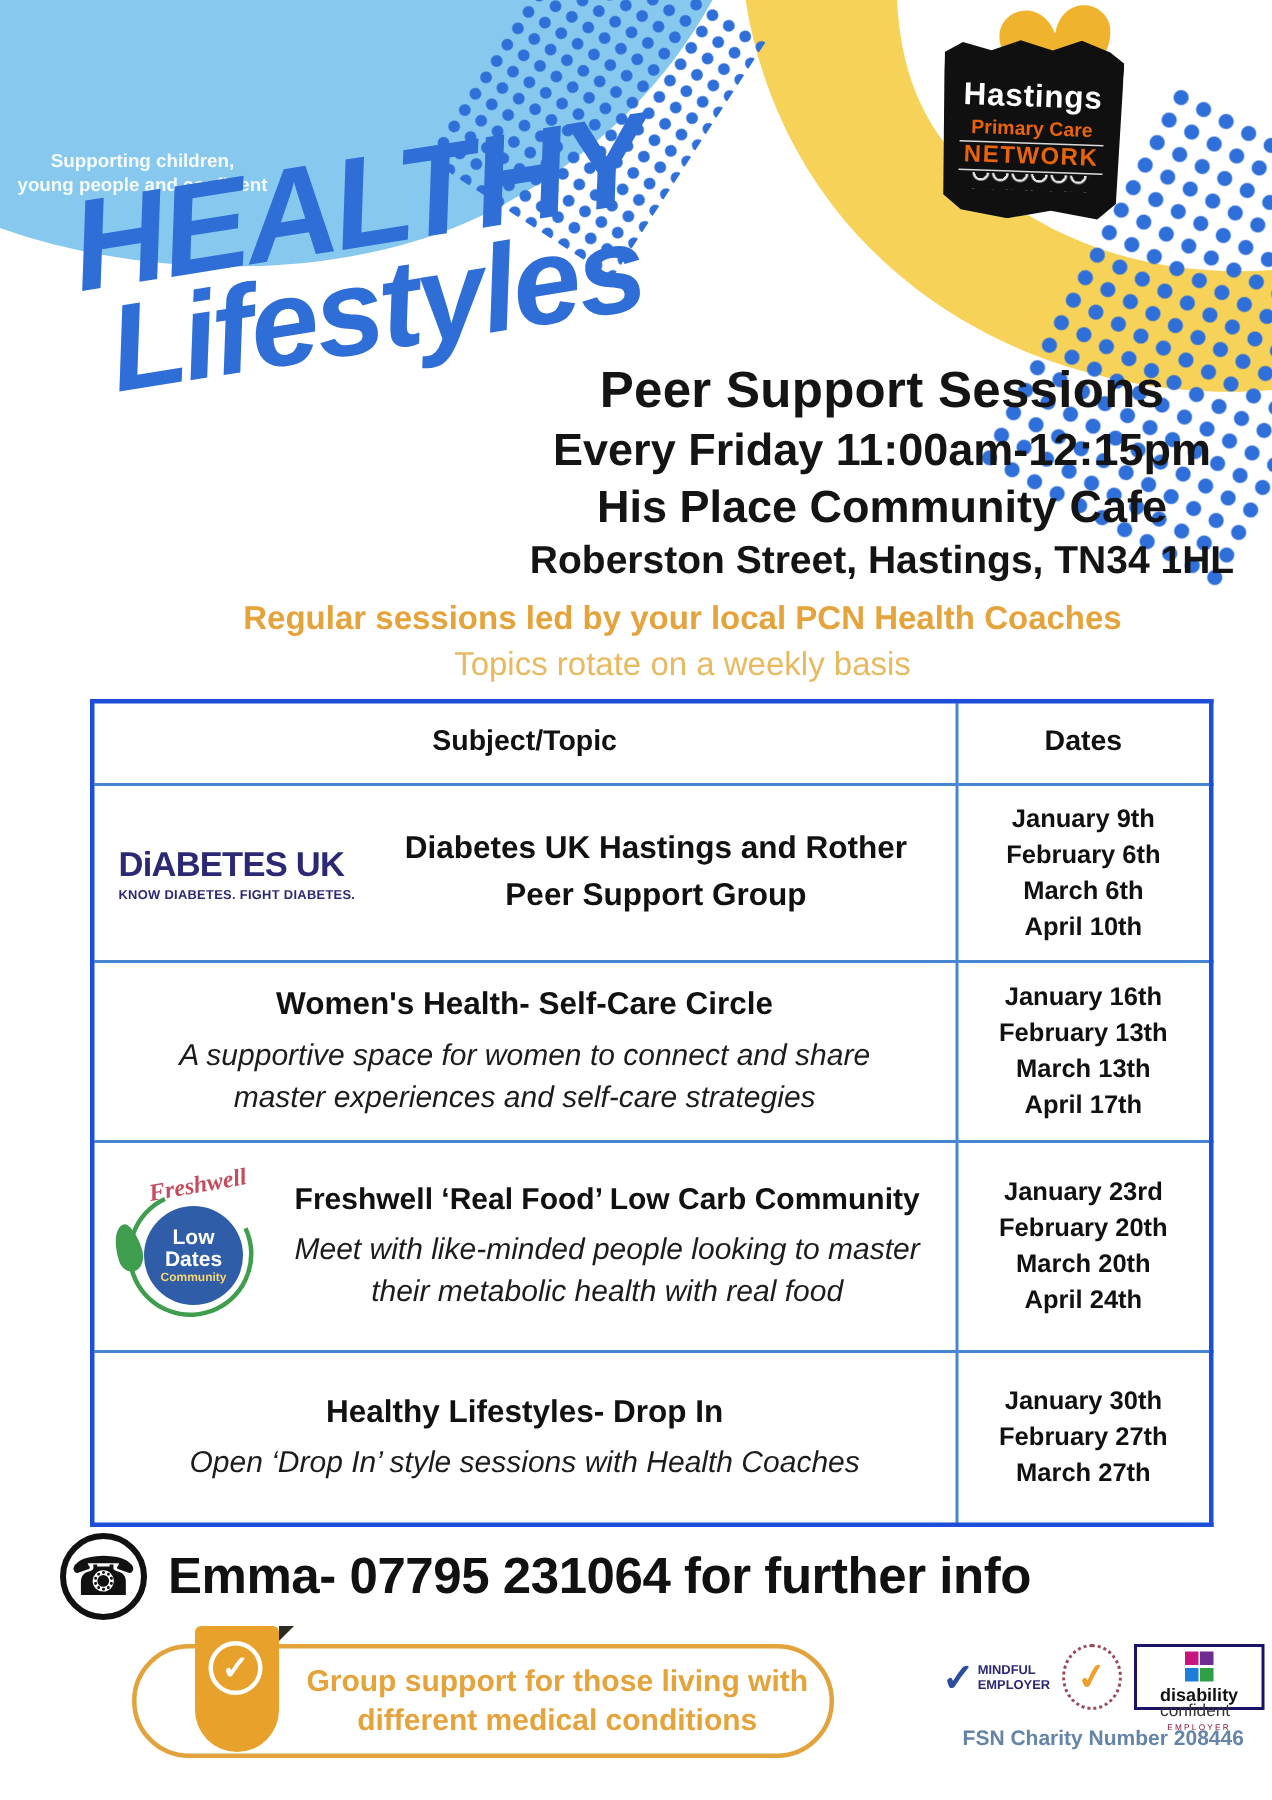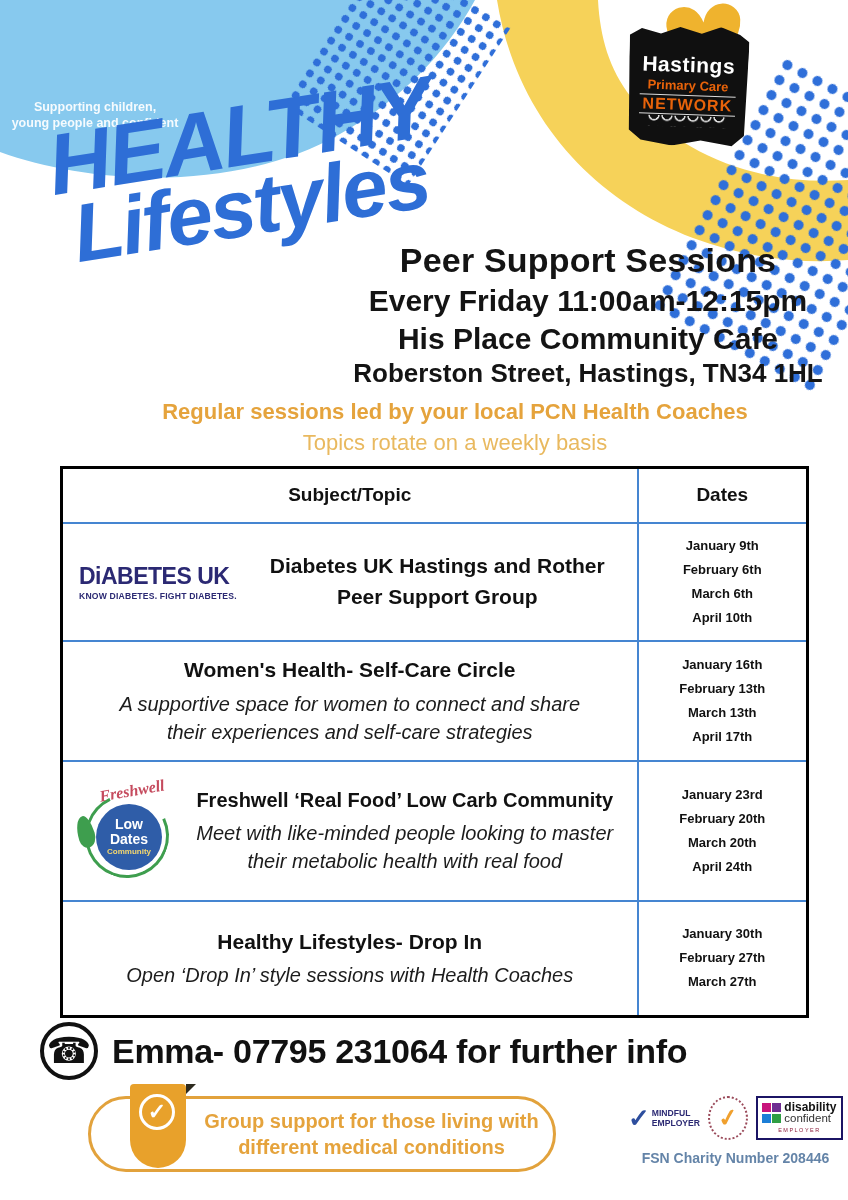--- a/index.html
+++ b/index.html
@@ -60,26 +60,26 @@
   .h-addr    { font-size:26px; font-weight:700; line-height:1.3; }
 
   #intro-block { left:40px; top:399px; width:830px; text-align:center; z-index:6; }
   .intro-bold  { color:#E5A33C; font-weight:700; font-size:22px; }
   .intro-light { color:#E9B95F; font-weight:400; font-size:22px; margin-top:5px; }
 
   
   #schedule-table { position:absolute; left:60px; top:466px; width:746px; z-index:6;
     border-collapse:collapse; table-layout:fixed; }
   #schedule-table td, #schedule-table th { border:2.5px solid #4585D1; vertical-align:middle; }
-  #schedule-table { border:3px solid #000000; }
+  #schedule-table { border:3px solid #1d4ed8; }
   col.c-subject { width:576px; } col.c-dates { width:170px; }
   th.head-cell { font-size:19px; font-weight:700; height:55px; color:#111; }
   .subject-cell { padding:6px 10px; }
   .dates-cell { text-align:center; }
-  .date-line { font-size:13px; font-weight:700; line-height:24px; color:#111; }
+  .date-line { font-size:17px; font-weight:700; line-height:24px; color:#111; }
   .row-flex { display:flex; align-items:center; }
   .row-title { font-size:21px; font-weight:700; line-height:1.45; color:#111; text-align:center; }
   .row-desc { font-size:20px; font-style:italic; font-weight:400; line-height:1.4; color:#1c1c1c; text-align:center; margin-top:4px; }
   .subject-stack { flex:1; text-align:center; }
   .r1-height { height:118px; } .r2-height { height:120px; } .r3-height { height:140px; } .r4-height { height:116px; }
 
   
   .duk-logo { width:175px; flex:0 0 175px; text-align:left; padding-left:6px; }
   .duk-name { color:#2B2973; font-weight:800; font-size:23px; letter-spacing:-0.5px; }
   .duk-strap { color:#2B2973; font-weight:700; font-size:8.6px; letter-spacing:0.2px; margin-top:1px; }
@@ -121,21 +121,21 @@
   #accreditations { left:628px; top:1094px; width:215px; z-index:6; }
   #accr-row { display:flex; align-items:center; justify-content:center; gap:8px; height:48px; }
   #mindful { display:flex; align-items:center; gap:2px; }
   #mindful-check { color:#2D4E9E; font-size:26px; font-weight:700; }
   .mindful-txt { color:#2B2973; font-weight:800; font-size:8.6px; line-height:1.2; }
   #iip-stamp { width:44px; height:44px; border-radius:50%; border:2px dotted #9A4A5A;
     display:flex; align-items:center; justify-content:center; }
   #iip-check { color:#F0A02E; font-size:24px; font-weight:700; transform:rotate(-8deg); }
   #dc-badge { width:96px; height:44px; border:2px solid #1B1464; background:#fff;
     padding:3px 4px 1px 4px; display:flex; flex-direction:column; }
-  #dc-top { display:flex; gap:3px; align-items:center; }
+  #dc-top { display:flex; gap:3px; align-items:center;flex-direction:column; }
   #dc-squares { display:grid; grid-template-columns:9px 9px; grid-template-rows:9px 9px; gap:1.5px; }
   .dc-sq { width:9px; height:9px; }
   .dc-sq1 { background:#C8147C; } .dc-sq2 { background:#6F2C91; }
   .dc-sq3 { background:#1C7ED6; } .dc-sq4 { background:#2F9E44; }
   #dc-words { line-height:1; }
   .dc-w1 { font-weight:800; font-size:12px; color:#111; }
   .dc-w2 { font-weight:400; font-size:11.5px; color:#333; }
   #dc-emp { text-align:center; font-size:5.5px; letter-spacing:1.5px; color:#8B1A3A; margin-top:2px; }
   #charity-line { text-align:center; margin-top:8px; font-size:14px; font-weight:700; color:#6484A8; }
 </style>
@@ -209,21 +209,21 @@
         <div class="date-line">February 6th</div>
         <div class="date-line">March 6th</div>
         <div class="date-line">April 10th</div>
       </td>
     </tr>
 
     <tr>
       <td class="subject-cell r2-height">
         <div class="subject-stack">
           <div class="row-title">Women's Health- Self-Care Circle</div>
-          <div class="row-desc" style="max-width:500px; margin:4px auto 0;">A supportive space for women to connect and share their experiences and self-care strategies</div>
+          <div class="row-desc" style="max-width:500px; margin:4px auto 0;">A supportive space for women to connect and share master experiences and self-care strategies</div>
         </div>
       </td>
       <td class="dates-cell r2-height">
         <div class="date-line">January 16th</div>
         <div class="date-line">February 13th</div>
         <div class="date-line">March 13th</div>
         <div class="date-line">April 17th</div>
       </td>
     </tr>
 

